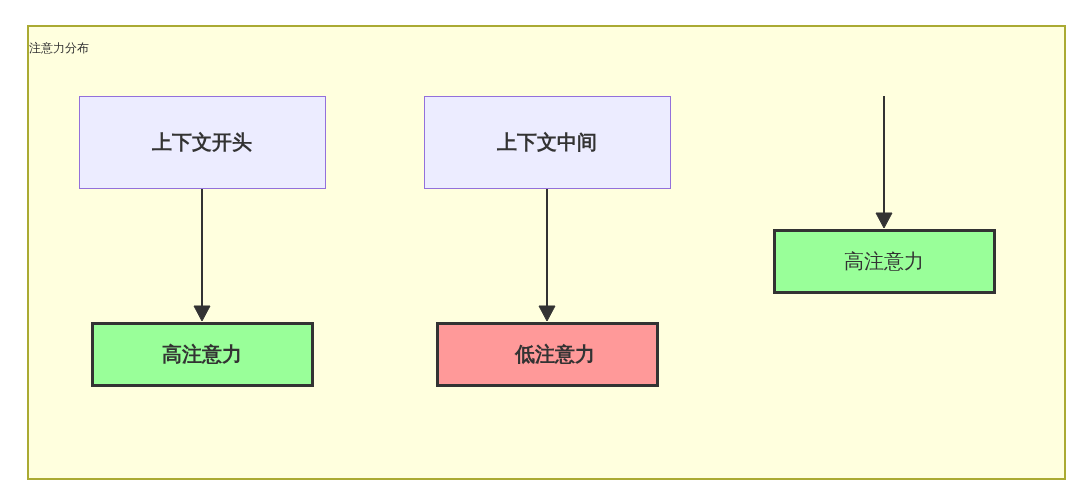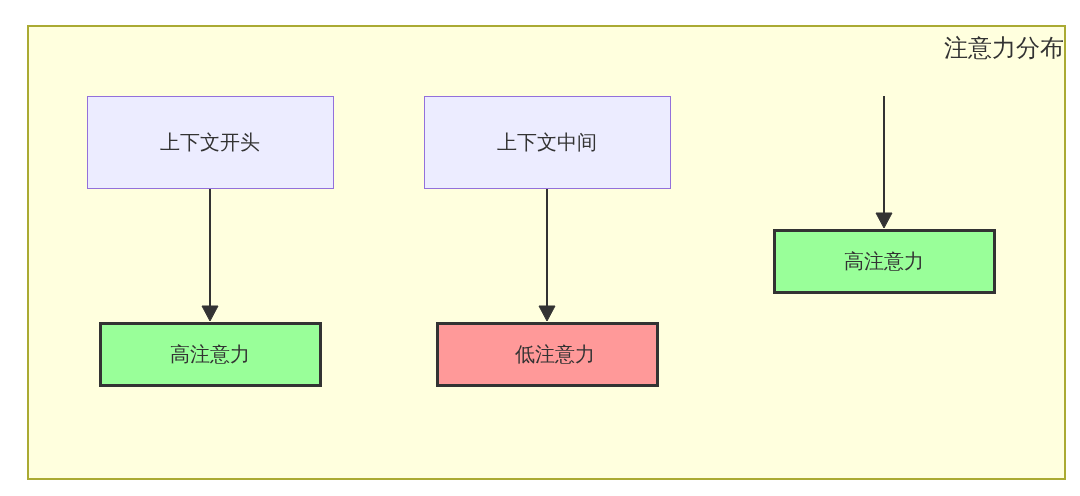--- a/index.html
+++ b/index.html
@@ -20,28 +20,28 @@
     color:var(--text);
   }
   .container{
     position:absolute;left:27px;top:25px;width:1039px;height:455px;
     background:var(--container-bg);
     border:2px solid var(--container-border);
     box-sizing:border-box;
   }
   .title{
     position:absolute;top:8px;left:0;width:100%;
-    text-align:right;font-size:24px;line-height:26px;color:var(--text);
+    text-align:left;font-size:12px;line-height:26px;color:var(--text);
   }
   .column{
     position:absolute;top:69px;width:250px;
     display:flex;flex-direction:column;align-items:center;
   }
-  .col-0{left:56px;}
-  .col-1{left:393px;}
+  .col-0{left:48px;font-weight:bold;}
+  .col-1{left:393px;font-weight:bold;}
   .col-2{left:730px;}
   .node{
     display:flex;align-items:center;justify-content:center;
     box-sizing:border-box;font-size:20px;text-align:center;
   }
   .source{
     width:247px;height:93px;
     background:var(--source-bg);
     border:1.5px solid var(--source-border);
   }

